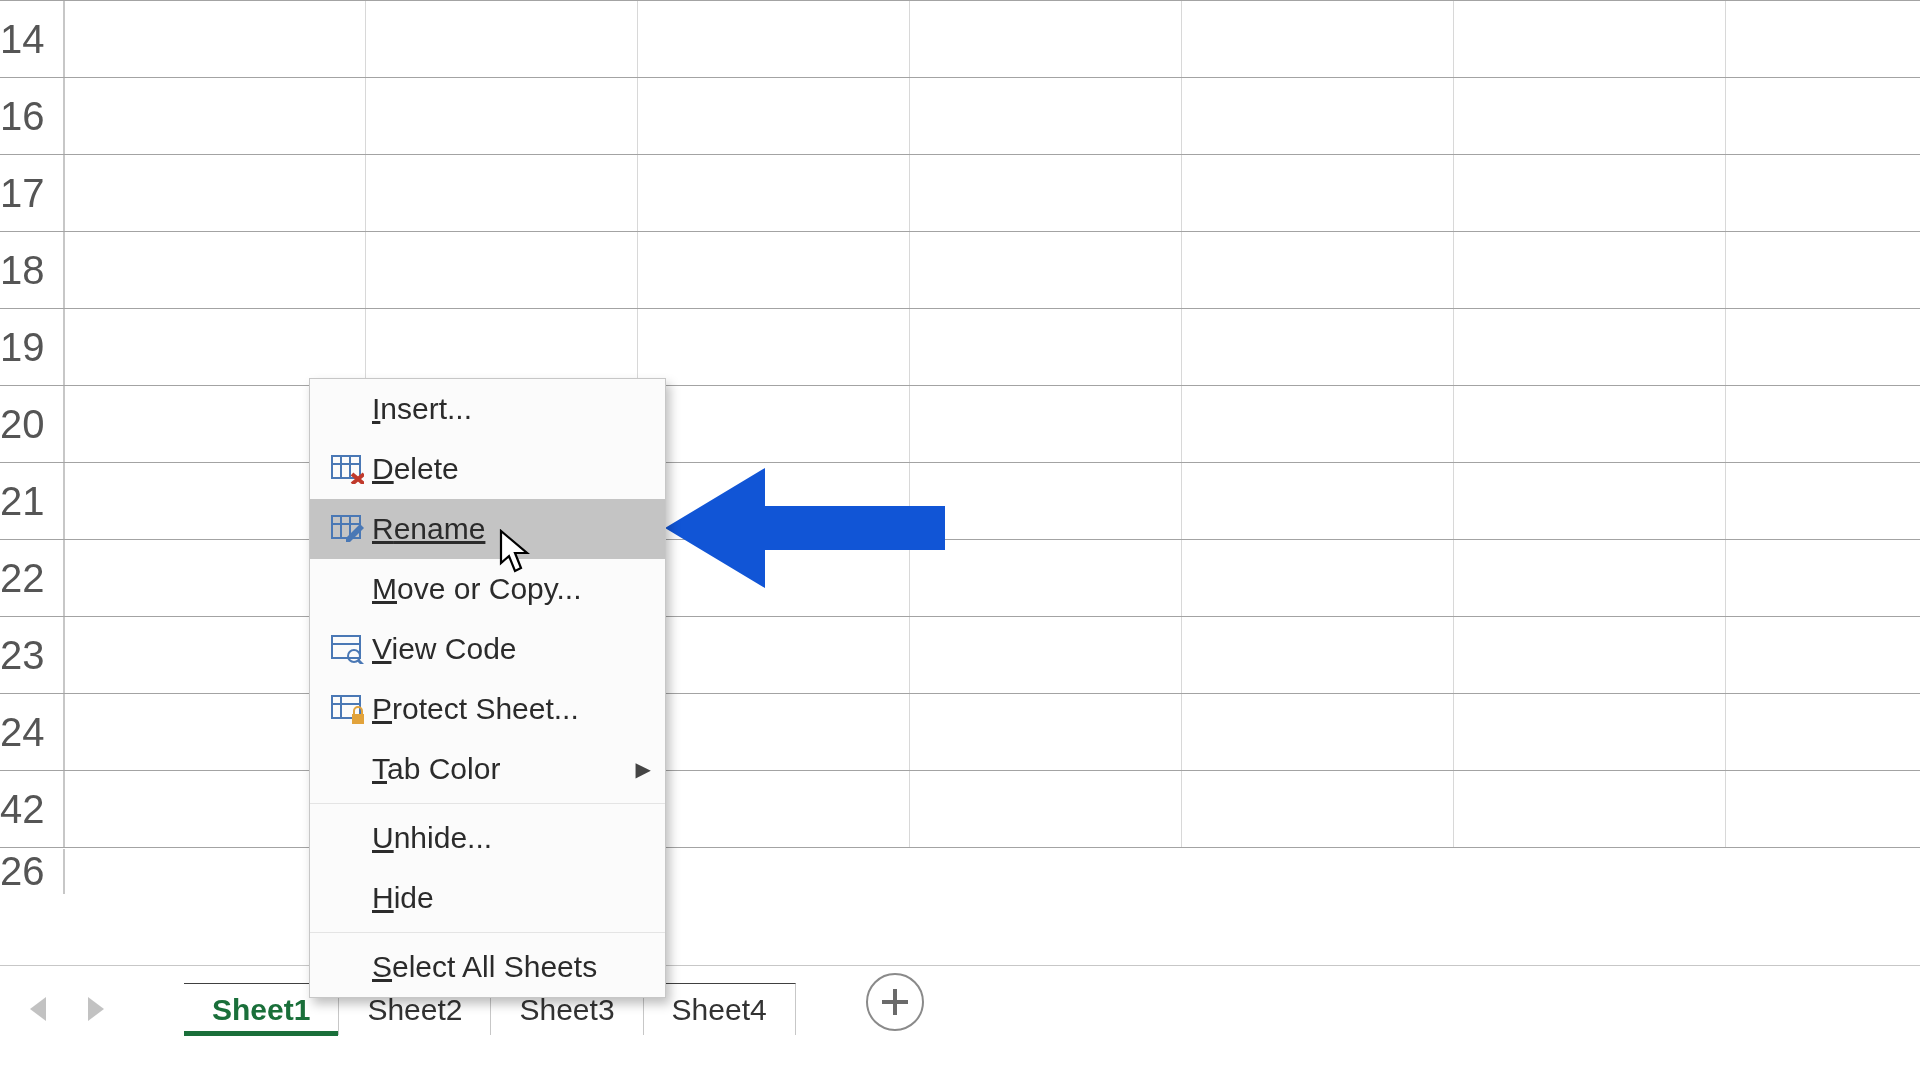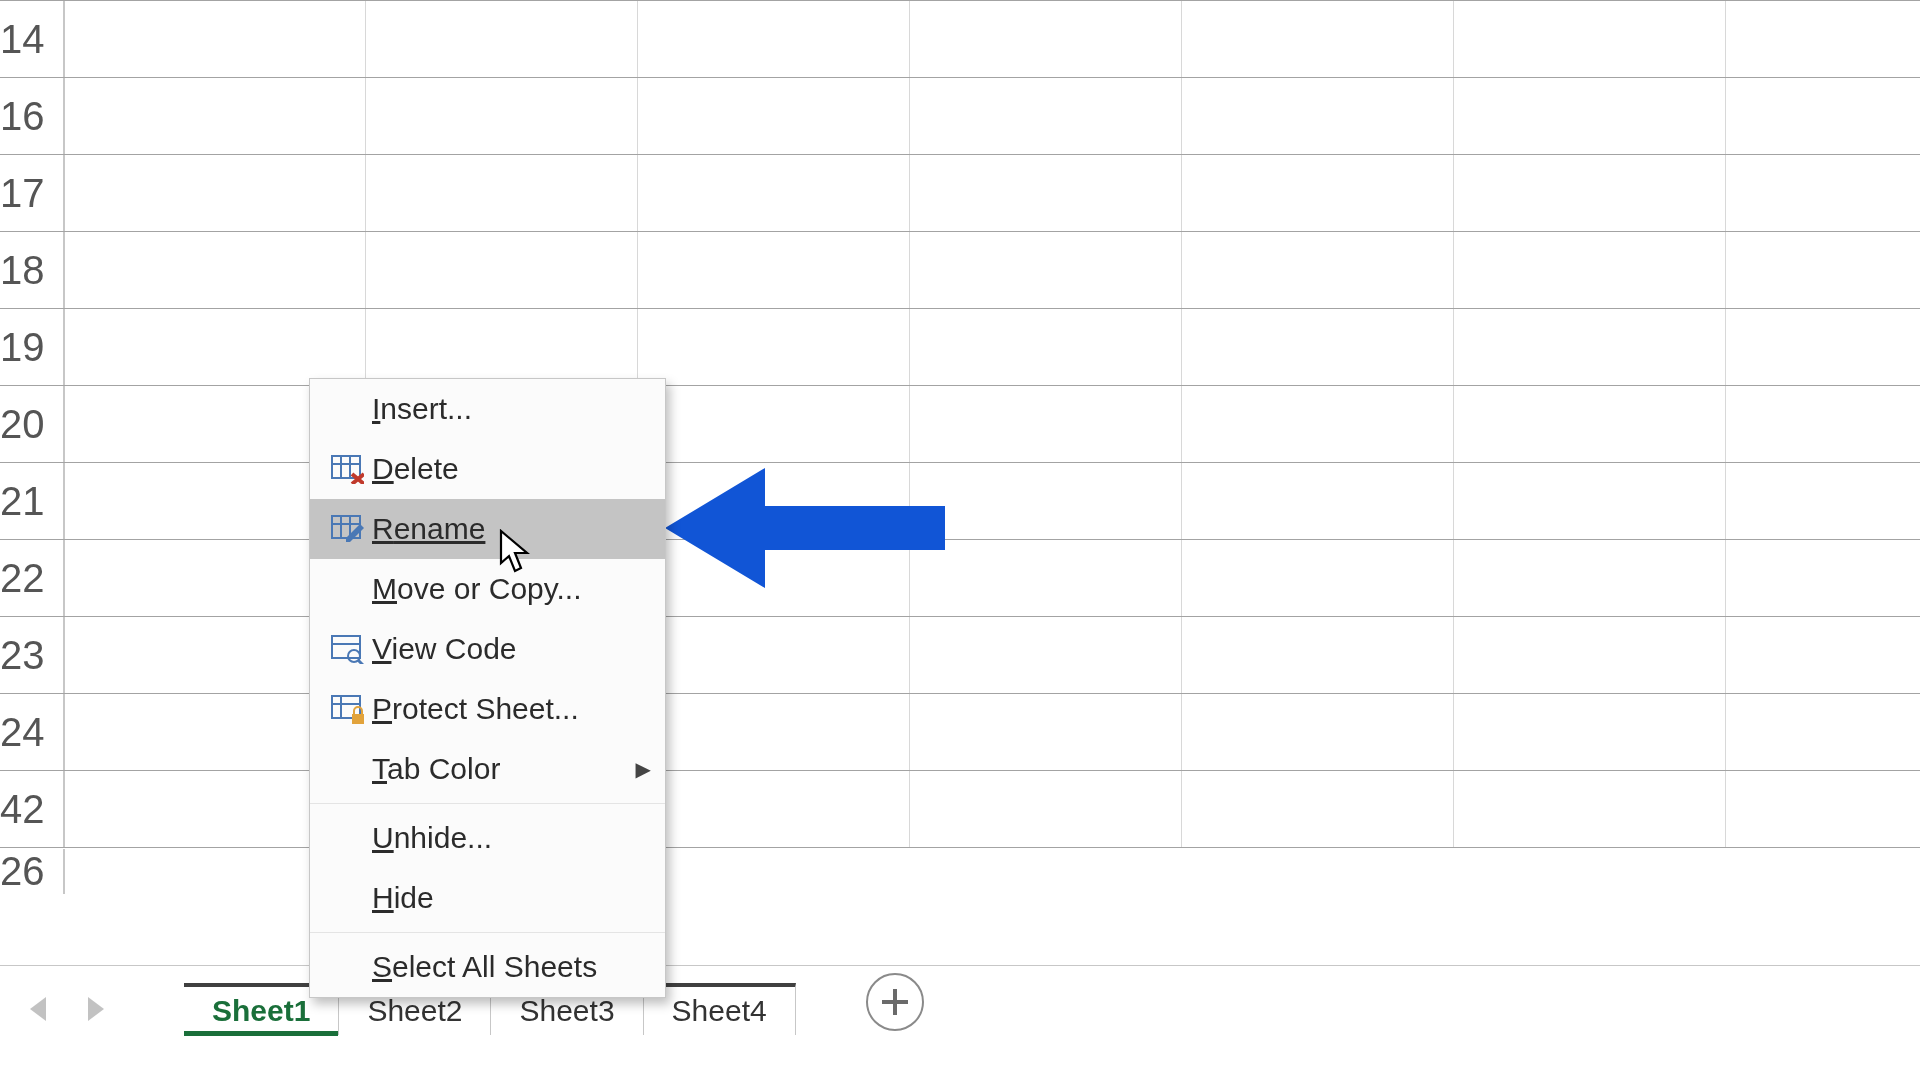--- a/index.html
+++ b/index.html
@@ -107,21 +107,21 @@
     .nav-right{ border-width: 12px 0 12px 16px; border-color: transparent transparent transparent #777; }
 
     .tabs { display: flex; align-items: flex-end; height: 100%; }
     .tab {
       display: flex; align-items: center; justify-content: center;
       height: 52px;
       padding: 0 28px;
       font-size: 30px;
       color: #333;
       border-right: 1px solid #c7c7c7;
-      border-top: 4px solid #404040;
+      border-top: 1px solid #404040;
       background: #fff;
       cursor: default;
       position: relative;
     }
     .tab.active {
       font-weight: 700;
       color: #1a6f3a;
       border-bottom: none;
     }
     .tab.active::after {

